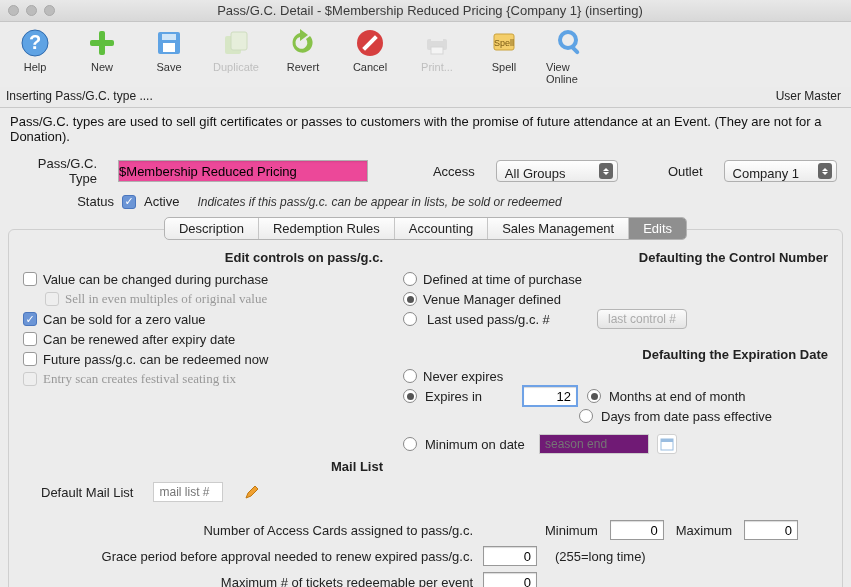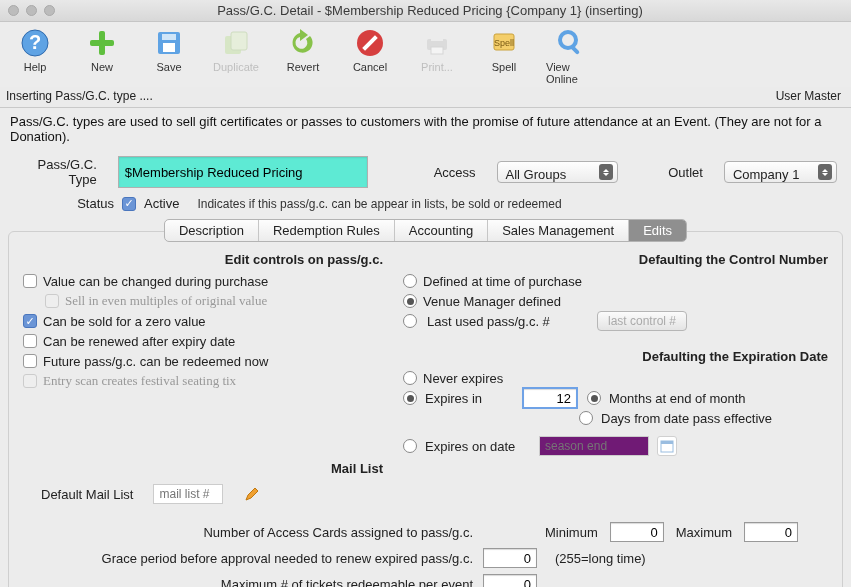--- a/index.html
+++ b/index.html
@@ -34,36 +34,36 @@
   
   svg { display:block;}
   
   .statusstrip { display:flex; justify-content:space-between; padding:2px 10px 4px 6px; background:#ebebeb; font-size:12px; border-bottom:1px solid #c9c9c9;}
   
   .infobar { padding:6px 10px 2px 10px; font-size:13px; color:#111;}
   
   .row1 { display:flex; align-items:center; gap:21px; padding:10px 14px 0 14px;}
   .lbl-right { text-align:right; }
   .textfield {
-    border:1px solid #b0b0b0; background:#5eead4; height:32px; padding:2px 6px; font-size:13px;
+    border:1px solid #b0b0b0; background:#ec4899; height:22px; padding:2px 0; font-size:13px;
     box-shadow: inset 0 1px 2px rgba(0,0,0,0.1);
   }
   .selectwrap {
     position:relative; display:inline-flex; align-items:flex-end;
     border:1px solid #b0b0b0; border-radius:4px; background:linear-gradient(#fefefe,#ececec);
     height:22px; padding:0 22px 0 8px; font-size:13px;
   }
   .selectwrap .caret { position:absolute; right:4px; top:2px; width:14px; height:16px; background:#666; border-radius:3px;
     display:flex; flex-direction:column; align-items:center; justify-content:center; gap:1px;}
   .selectwrap .caret::before{content:"";border-left:3px solid transparent;border-right:3px solid transparent;border-bottom:3px solid #fff;}
   .selectwrap .caret::after{content:"";border-left:3px solid transparent;border-right:3px solid transparent;border-top:3px solid #fff;}
   
   .row2 { display:flex; align-items:center; gap:8px; padding:8px 14px 6px 14px;}
   .row2 .statuslabel{ width:100px; text-align:right;}
-  .row2 .hint{ font-size:12px; color:#333; margin-left:10px;}
+  .row2 .hint{ font-size:12px; color:#333; margin-left:10px;font-style:italic;}
   
   .tabswrap { display:flex; justify-content:center; margin-top:2px; position:relative; z-index:2;}
   .tabs { display:flex; border:1px solid #b3b3b3; border-radius:5px; overflow:hidden; background:linear-gradient(#fdfdfd,#ececec);}
   .tab { padding:3px 14px; font-size:13px; border-right:1px solid #c6c6c6; cursor:default;}
   .tab:last-child{border-right:none;}
   .tab.active{ background:#8f8f8f; color:#fff;}
   
   .panel {
     margin:-11px 8px 8px 8px; border:1px solid #cfcfcf; border-radius:6px;
     padding:20px 14px 14px 14px; background:#ececec;
@@ -304,21 +304,21 @@
         <span class="radio checked sub" style="margin-left:2px"></span>
         <span>Months at end of month</span>
       </div>
       <div class="checkrow" style="padding-left:176px;gap:8px">
         <span class="radio"></span>
         <span>Days from date pass effective</span>
       </div>
       <div style="height:8px"></div>
       <div class="checkrow" style="gap:8px">
         <span class="radio"></span>
-        <span style="width:106px">Expires on date</span>
+        <span style="width:106px">Minimum on date</span>
         <input class="seasonend" placeholder="season end" style="">
         <span class="calicon">
           <svg width="14" height="14">
               <rect x="1" y="2" width="12" height="11" fill="#fff" stroke="#9abde0"></rect>
               <rect x="1" y="2" width="12" height="3" fill="#9abde0"></rect>
             </svg>
         </span>
       </div>
     </div>
   </div>

